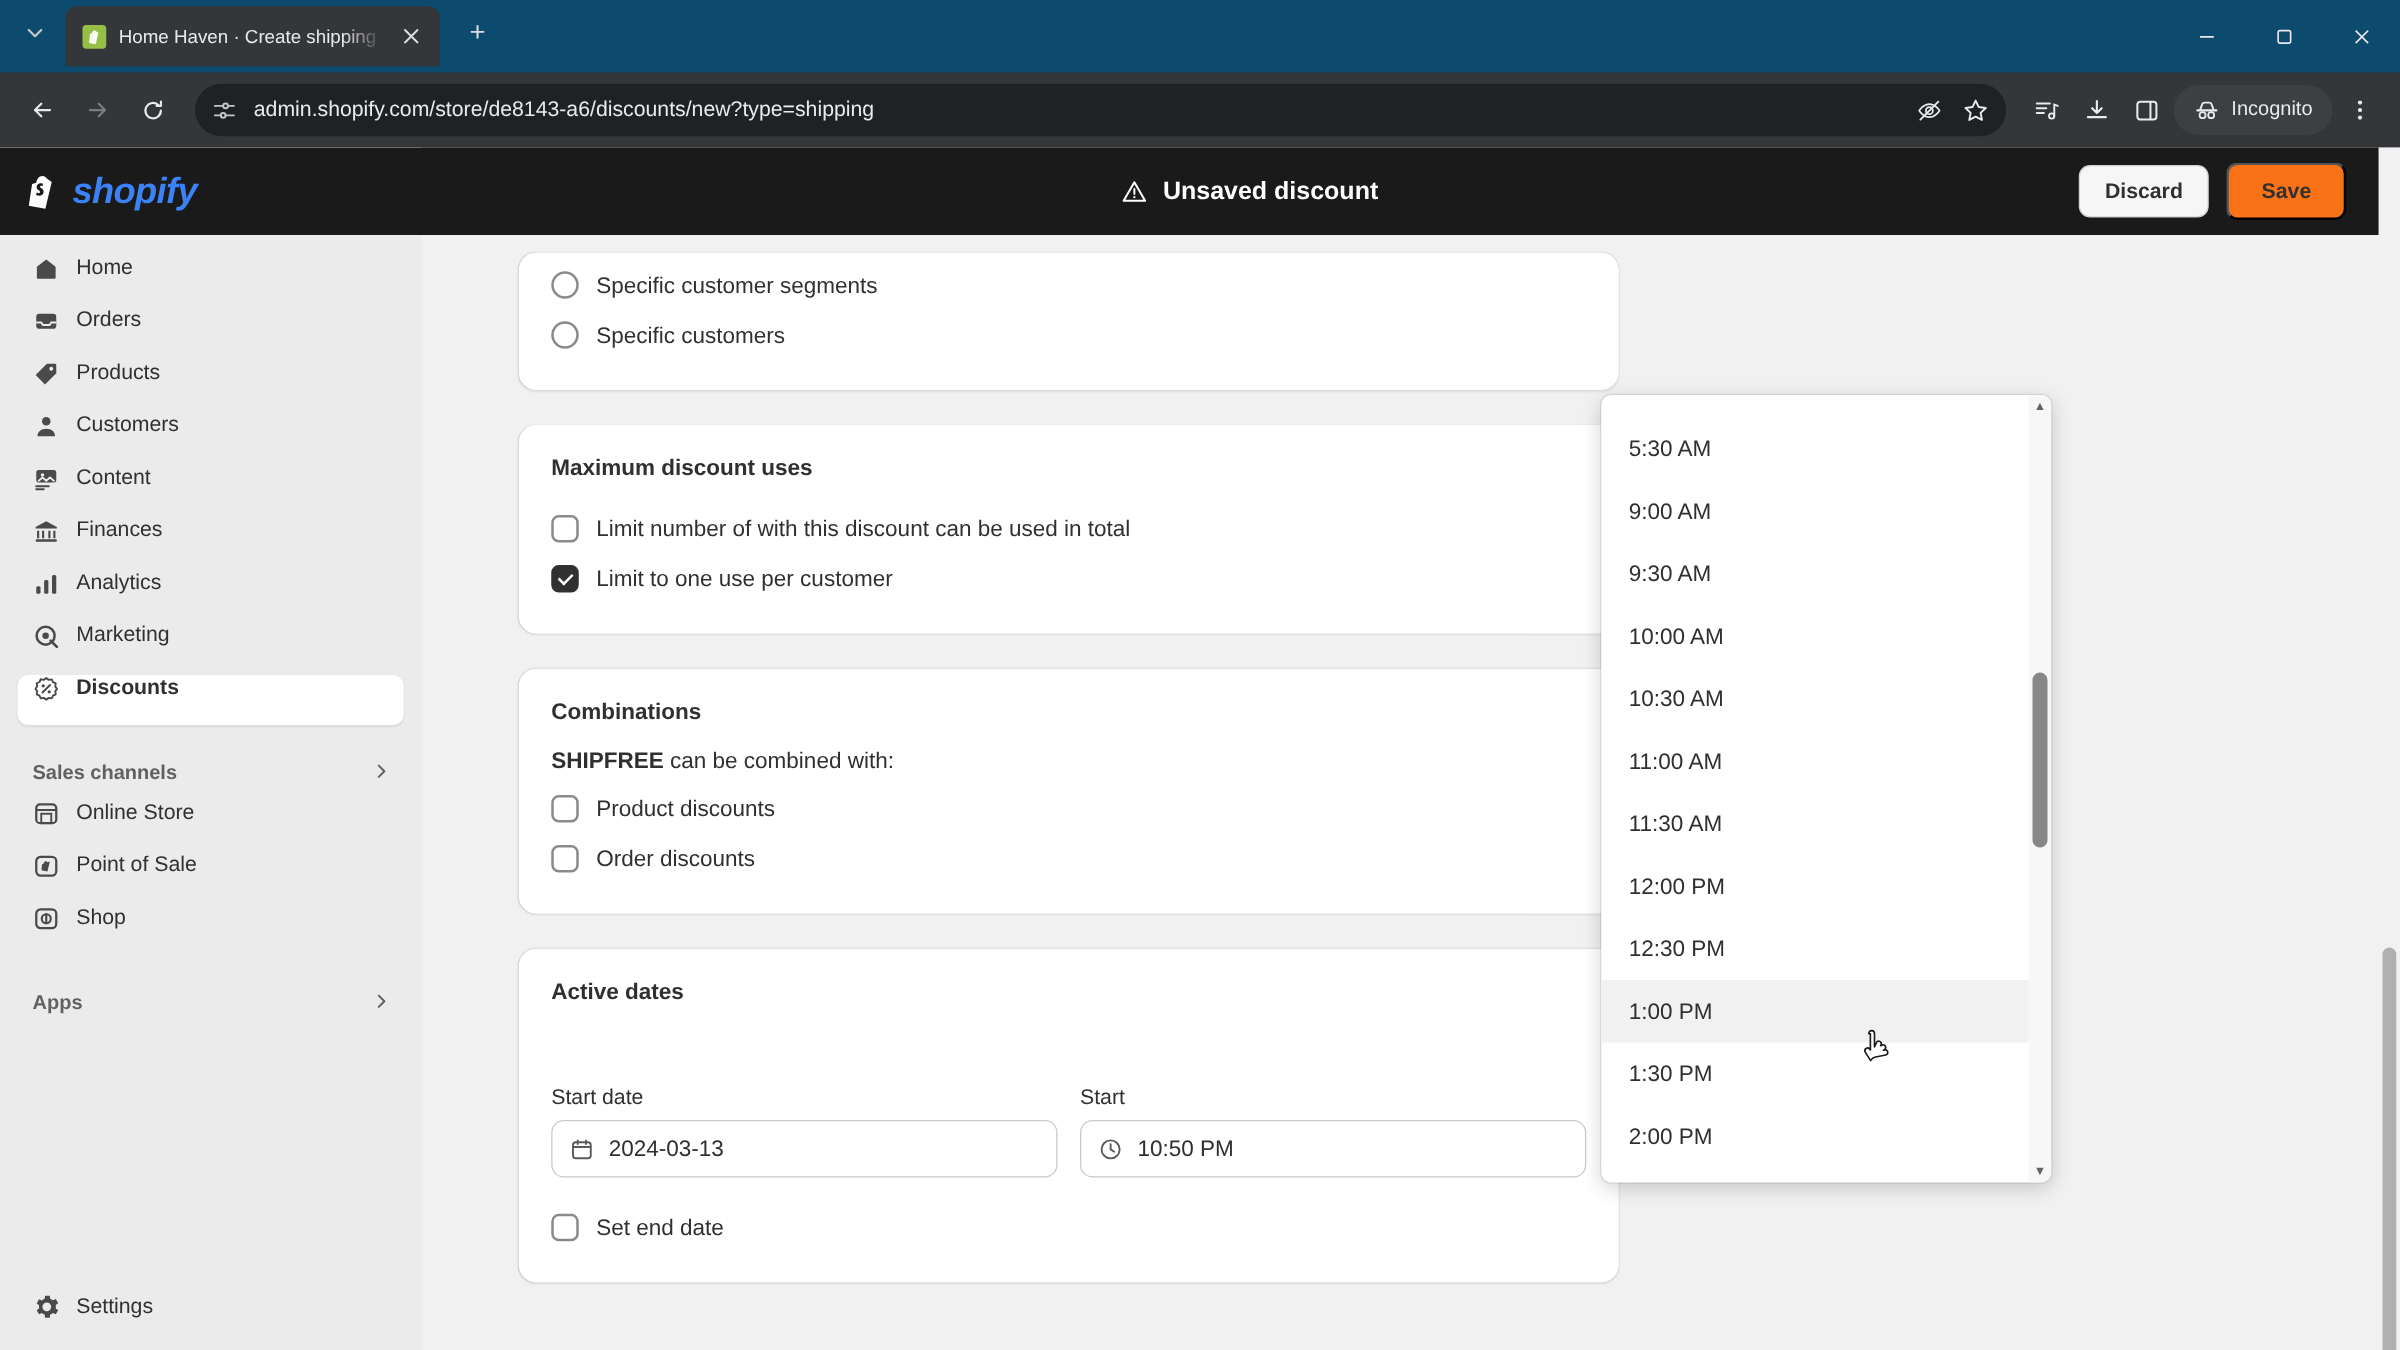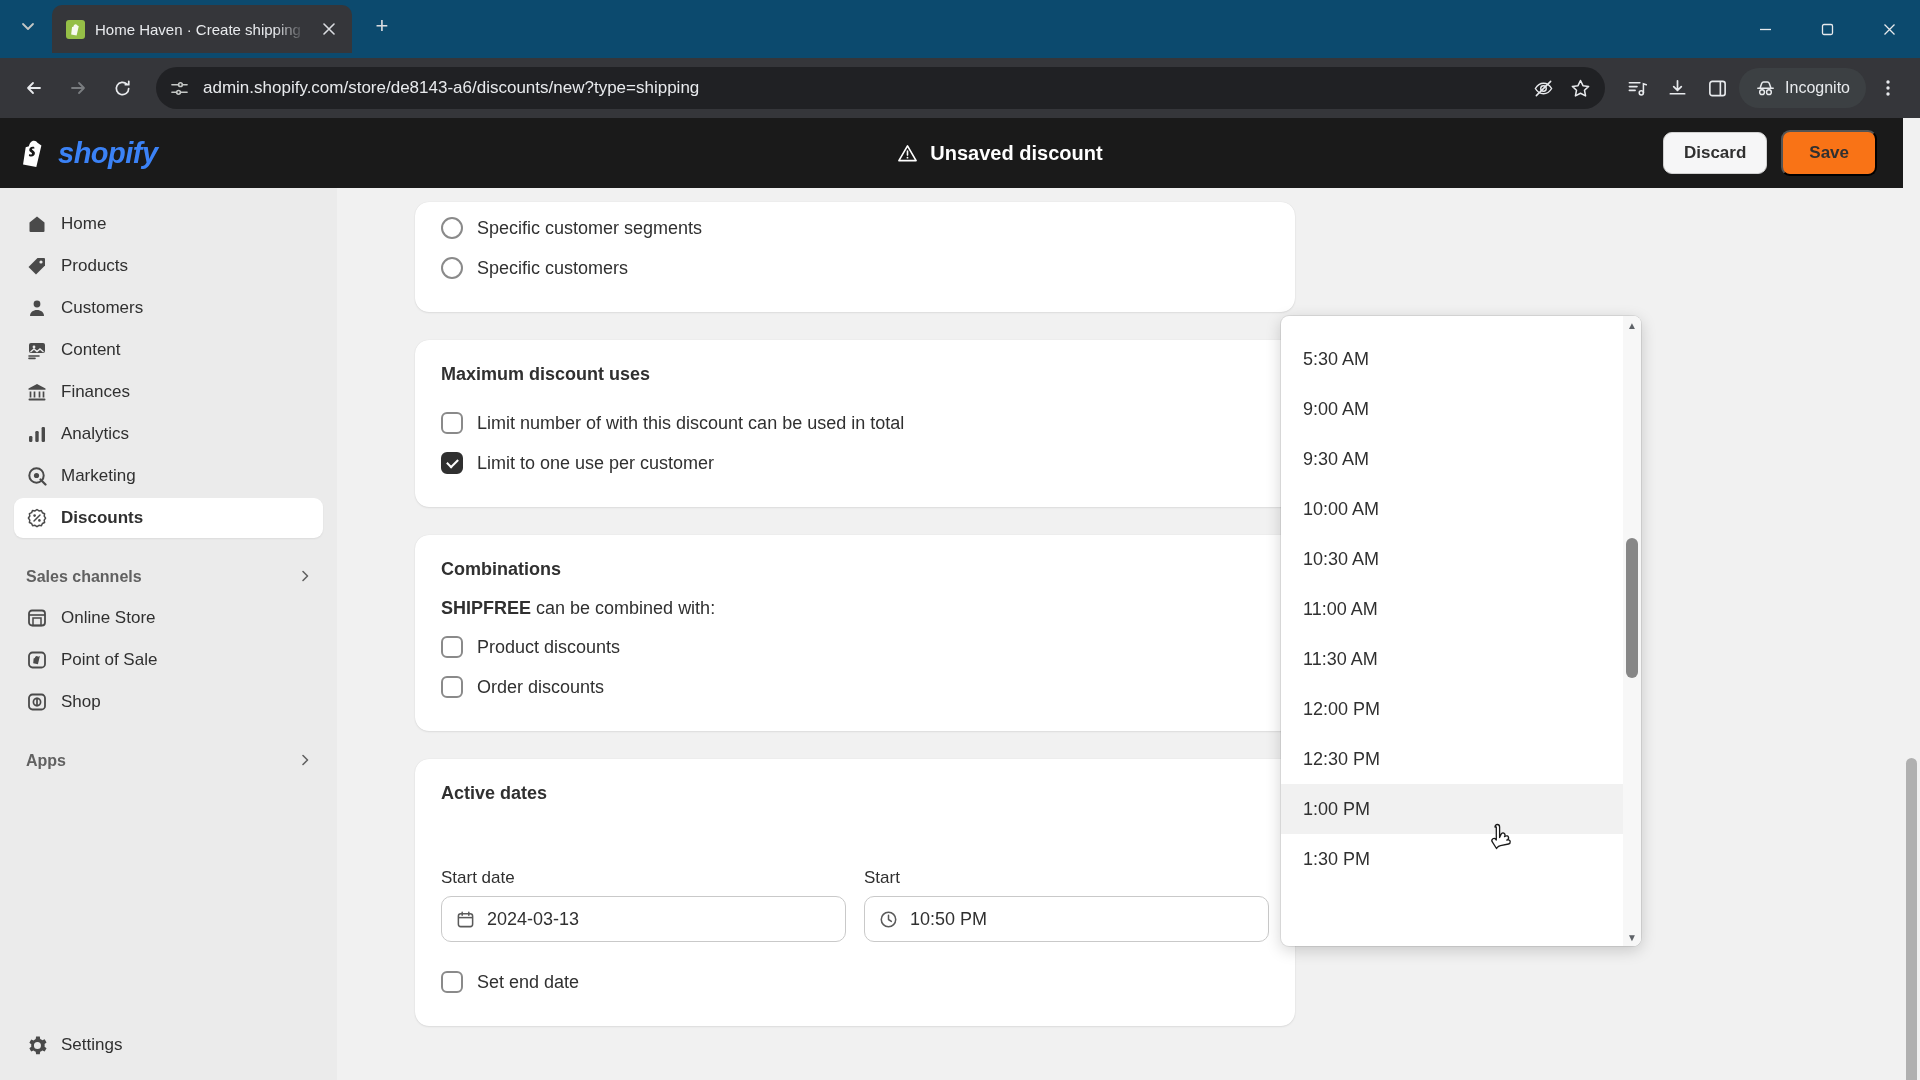--- a/index.html
+++ b/index.html
@@ -88,21 +88,21 @@
     background: #f6f6f7; color: #303030; border: 1px solid #d0d0d0;
     border-radius: 9px; padding: 10px 20px; font-size: 17px; font-weight: 600;
   }
   .btn-save-top {
     background: #f97316; color: #303030; border-radius: 9px; padding: 11px 26px;
     font-size: 17px; font-weight: 600;
   }
 
   .nav { margin-top: 86px; padding: 0 14px; display: flex; flex-direction: column; gap: 2px; }
   .nav-item {
-    height: 40px; display: flex; align-items: center; gap: 13px; padding: 0 12px;
+    height: 40px; display: flex; gap: 13px; padding: 0 12px;
     border-radius: 9px; color: #303030; font-size: 17px;
   }
   .nav-item.active { background: #fff; font-weight: 600; box-shadow: 0 1px 2px rgba(0,0,0,.07); }
   .nav-ic { width: 22px; height: 22px; flex: none; display: flex; align-items: center; justify-content: center; color: #4a4a4a; }
   .nav-section {
     display: flex; align-items: center; justify-content: space-between;
     padding: 0 12px; height: 38px; margin-top: 18px; color: #616161; font-size: 16px; font-weight: 600;
     border-radius: 9px;
   }
   .settings-row {
@@ -311,20 +311,29 @@
 
     <div class="sidebar">
       <div class="nav">
         <div class="nav-item">
           <span class="nav-ic">
               <svg width="20" height="20" viewBox="0 0 20 20">
                 <path d="M10 2.5L2.5 8.4V17a1 1 0 001 1h13a1 1 0 001-1V8.4z" fill="currentColor"></path>
               </svg>
             </span>
           <span>Home</span>
+        </div>
+        <div class="nav-item">
+          <span class="nav-ic">
+              <svg width="20" height="20" viewBox="0 0 20 20">
+                <rect x="2" y="4" width="16" height="12" rx="2.5" fill="currentColor"></rect>
+                <path d="M2 11h4l1.3 2h5.4L14 11h4" stroke="#ebebeb" stroke-width="1.5" fill="none"></path>
+              </svg>
+            </span>
+          <span>Orders</span>
         </div>
         <div class="nav-item">
           <span class="nav-ic">
               <svg width="20" height="20" viewBox="0 0 20 20">
                 <path d="M10.5 2H17a1 1 0 011 1v6.5L9 18.5 1.5 11z" fill="currentColor"></path>
                 <circle cx="14" cy="6" r="1.6" fill="#ebebeb"></circle>
               </svg>
             </span>
           <span>Products</span>
         </div>
@@ -535,20 +544,21 @@
           <div class="dd-item">9:00 AM</div>
           <div class="dd-item">9:30 AM</div>
           <div class="dd-item">10:00 AM</div>
           <div class="dd-item">10:30 AM</div>
           <div class="dd-item">11:00 AM</div>
           <div class="dd-item">11:30 AM</div>
           <div class="dd-item">12:00 PM</div>
           <div class="dd-item">12:30 PM</div>
           <div class="dd-item hover">1:00 PM</div>
           <div class="dd-item">1:30 PM</div>
+          <div class="dd-item">2:00 PM</div>
         </div>
         <div class="dd-sb">
           <div class="dd-arrow up">▲</div>
           <div class="dd-thumb"></div>
           <div class="dd-arrow down">▼</div>
         </div>
       </div>
 
       <div class="page-sb">
         <div class="page-thumb" style="top:640px;height:330px"></div>

